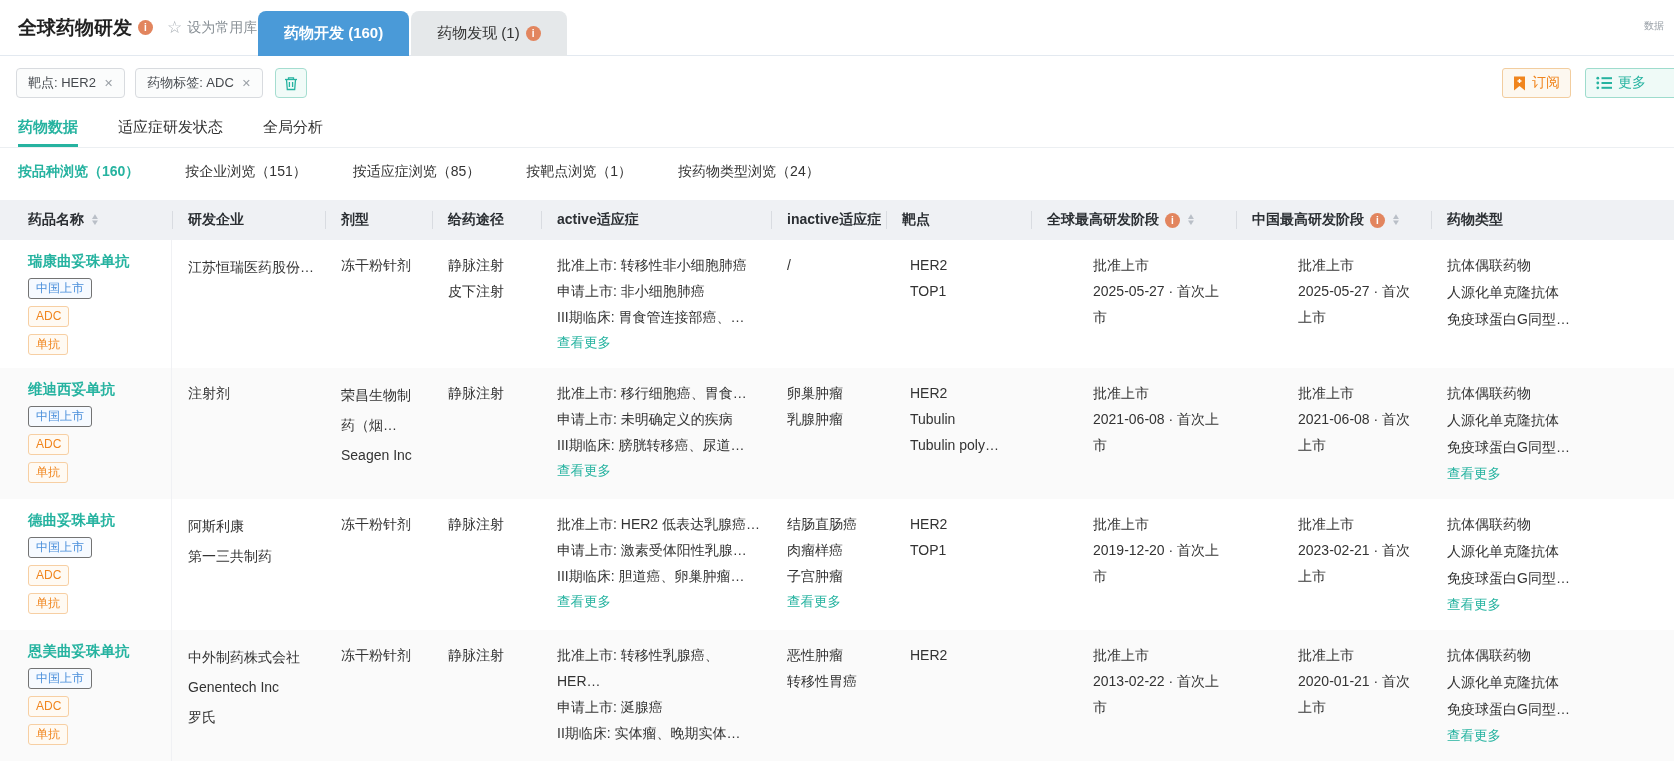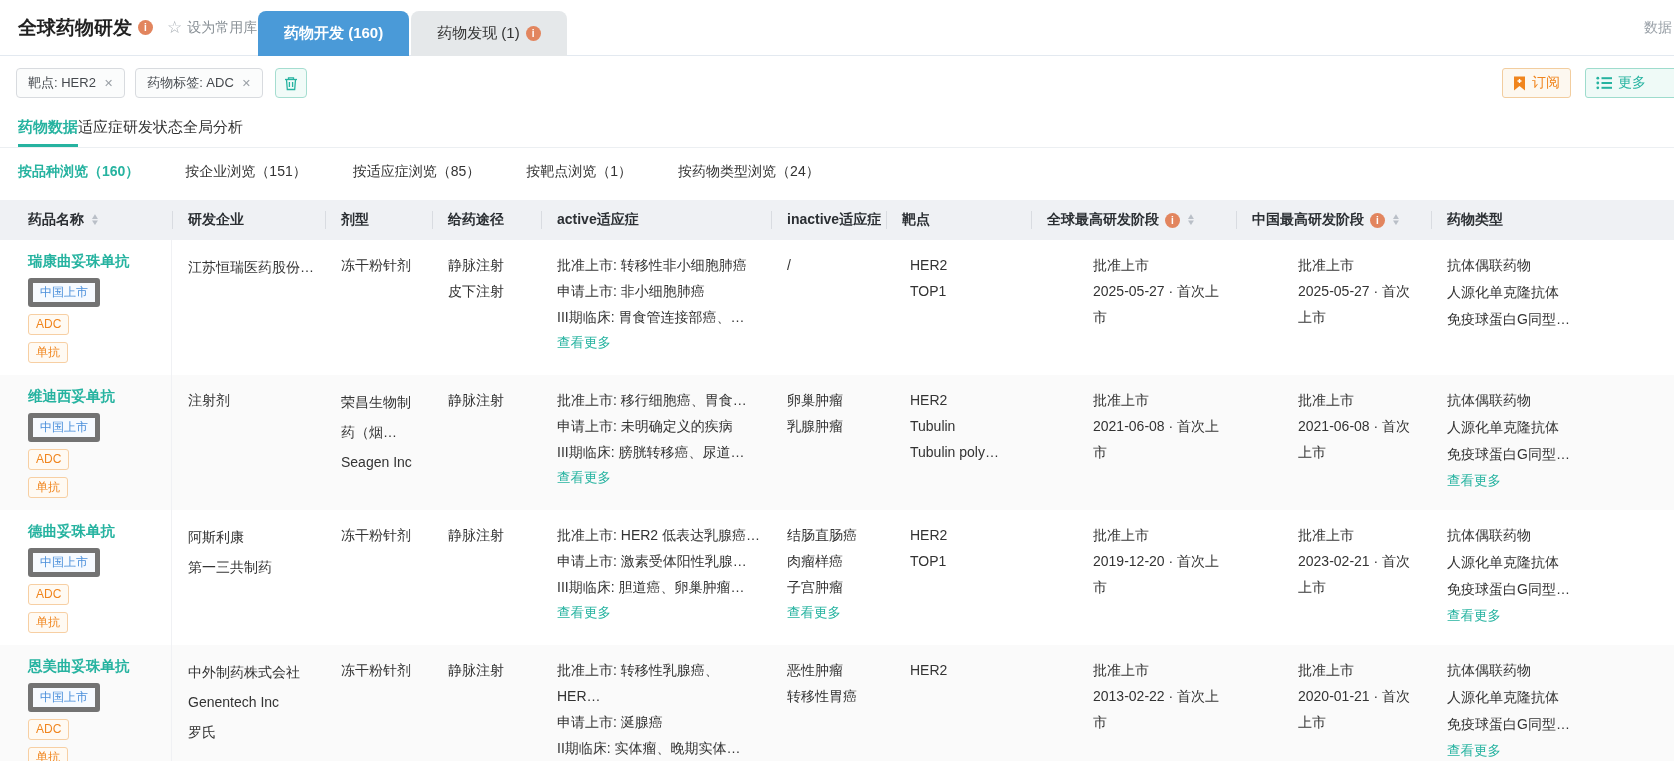--- a/index.html
+++ b/index.html
@@ -15,38 +15,38 @@
   .title { font-size:19px; font-weight:bold; color:#222; }
   .info-icon { display:inline-flex; width:15px; height:15px; border-radius:50%;
     background:#e2855e; color:#fff; font-size:10px; font-weight:bold;
     align-items:center; justify-content:center; margin-left:6px; flex:none; }
   .fav { display:flex; align-items:center; margin-left:14px; color:#8a9197; font-size:14px; gap:5px; cursor:pointer; }
   .star { font-size:17px; color:#aab0b6; line-height:1; }
   .mtabs { position:absolute; left:258px; bottom:-1px; display:flex; gap:2px; align-items:flex-end; }
   .mtab { height:45px; display:flex; align-items:center; padding:0 26px;
     border-radius:8px 8px 0 0; background:#e5e8ea; font-size:15px; color:#333; cursor:pointer; }
   .mtab.active { background:#4a9ad8; color:#fff; font-weight:bold; }
-  .top-right-clip { position:absolute; left:1644px; top:19px; color:#9aa1a8; font-size:14px; white-space:nowrap; }
+  .top-right-clip { position:absolute; left:1644px; top:19px; color:#9aa1a8; font-size:10px; white-space:nowrap; }
   
   .filters { position:relative; height:50px; padding:12px 0 0 16px; }
   .chips { display:flex; gap:10px; align-items:flex-start; }
   .chip { display:inline-flex; align-items:center; height:30px; padding:0 11px;
     border:1px solid #d8dbdf; border-radius:4px; background:#fbfcfc;
     font-size:13px; color:#45494e; gap:8px; }
   .chip-x { color:#9aa0a6; font-size:11px; cursor:pointer; }
   .trash-btn { width:32px; height:30px; border:1px solid #a5ddd0; background:#f1fbf8;
     border-radius:4px; display:inline-flex; align-items:center; justify-content:center;
     margin-left:2px; cursor:pointer; }
   .right-btns { position:absolute; top:12px; left:1502px; display:flex; gap:14px; }
   .btn { height:30px; display:inline-flex; align-items:center; padding:0 10px;
     border-radius:3px; font-size:14px; gap:6px; white-space:nowrap; cursor:pointer;text-align:center; }
   .btn.subscribe { border:1px solid #f2cd9f; background:#fdf8f0; color:#f0851e; }
   .btn.more { border:1px solid #9edccd; background:#effaf7; color:#26b3a0; width:92px; }
   
-  .navtabs { display:flex; padding:12px 0 0 18px; border-bottom:1px solid #eceff2; height:42px; }
+  .navtabs { display:flex; gap:40px; padding:12px 0 0 18px; border-bottom:1px solid #eceff2; height:42px; }
   .navtab { font-size:15px; color:#333; padding-bottom:9px; cursor:pointer; }
   .navtab.active { color:#26b3a0; font-weight:bold; border-bottom:3px solid #26b3a0; }
   
   .viewtabs { display:flex; gap:46px; padding:15px 0 0 18px; height:46px; font-size:14px; }
   .viewtab { color:#333; cursor:pointer; }
   .viewtab.active { color:#26b3a0; font-weight:bold; }
   
   .table { margin-top:6px; }
   .thead, .tr { display:grid;
     grid-template-columns:172px 153px 107px 109px 230px 115px 145px 205px 195px 243px; }
@@ -69,21 +69,21 @@
     padding:12px 10px 12px 16px; font-size:14px; }
   .td.c0 { padding-left:28px; border-right:1px solid #f0f1f4; }
   .td.c6 { padding-left:24px; }
   .td.c7, .td.c8 { padding-left:62px; }
   .ln { line-height:26px; color:#333; }
   .td.c1 .ln { line-height:30px; }
   .td.c9 .ln { line-height:27px; }
   .drug-link { color:#26b3a0; font-weight:bold; font-size:14.5px; cursor:pointer; }
   .tag { display:inline-block; margin-top:7px; padding:0 7px; border-radius:3px;
     font-size:12px; line-height:19px; }
-  .tag.blue { color:#4a8fdb; border:5px solid #737373; background:#f6faff; }
+  .tag.blue { color:#4a8fdb; border:1px solid #737373; background:#f6faff; }
   .tag.orange { color:#f0851e; border:1px solid #f7cfa3; background:#fffaf3; }
   .more-link { color:#26b3a0; font-size:13.5px; line-height:26px; cursor:pointer; }
 </style>
 </head>
 <body>
 
 <div class="top">
   <span class="title">全球药物研发</span>
   <span class="info-icon">i</span>
   <span class="fav">

